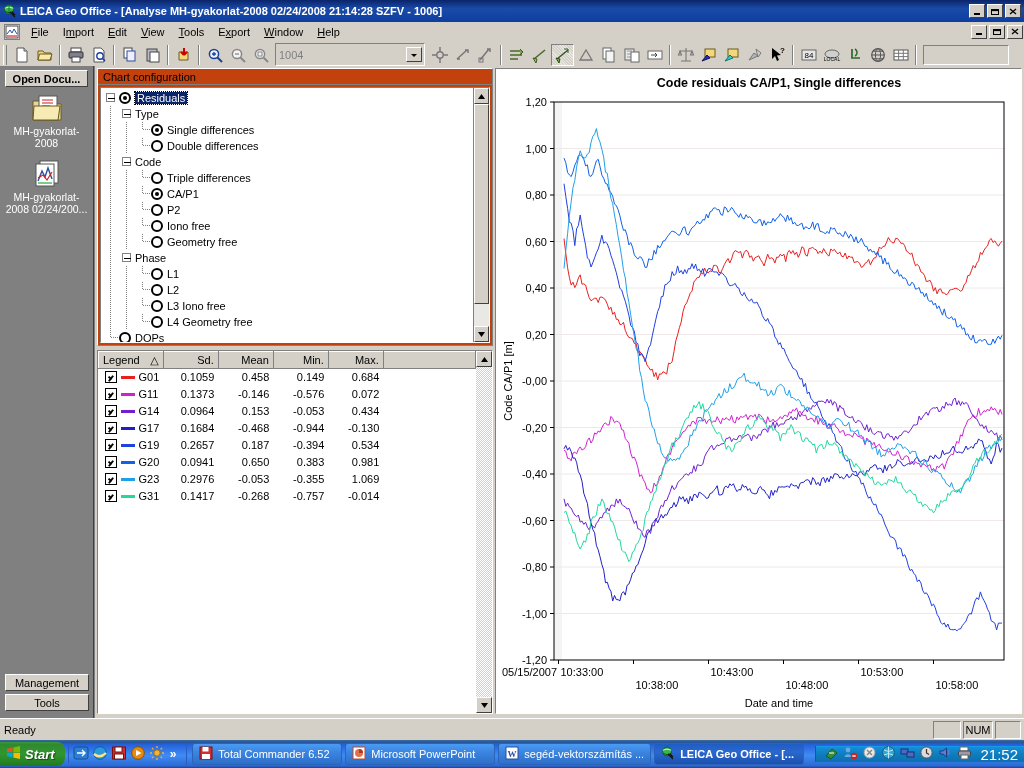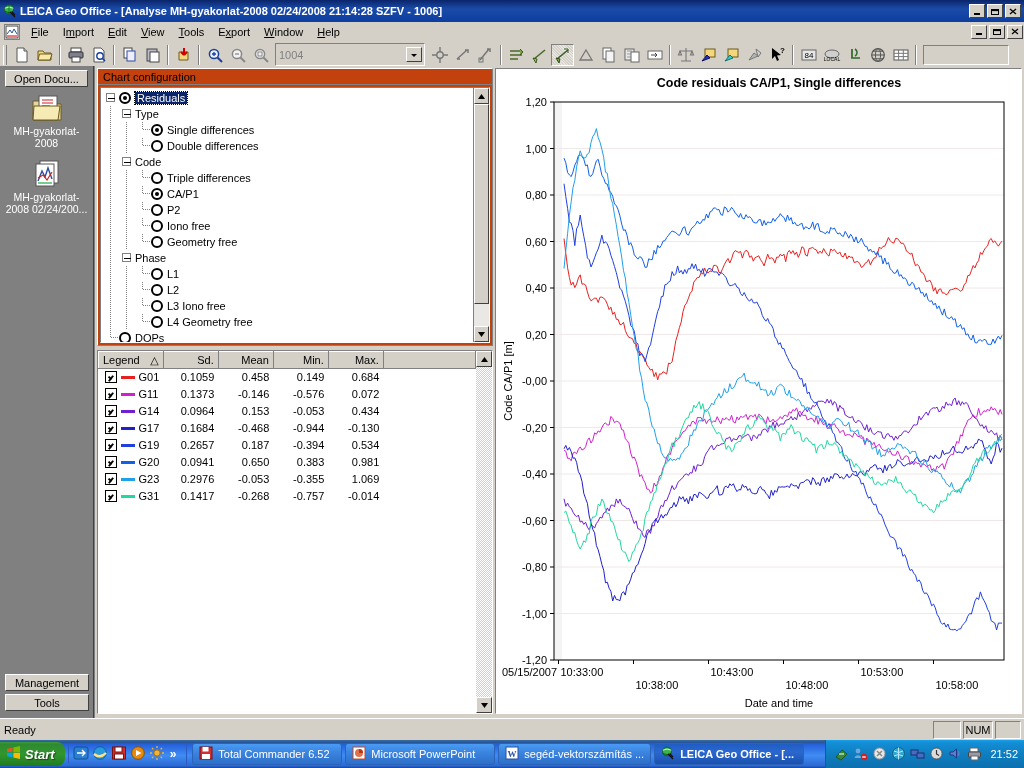--- a/index.html
+++ b/index.html
@@ -117,21 +117,21 @@
   .leftdock {
     position: absolute; left:0; top:0; width: 94px; height: 652px;
     background: #808080;
     border-right: 1px solid #404040;
   }
   .dock-header {
     margin: 4px 5px 0 5px; height: 17px;
     background: #d4d0c8;
     border: 1px solid; border-color: #ffffff #404040 #404040 #ffffff;
     display: flex; align-items: center; justify-content: center;
-    font-weight: normal; font-size: 11px; color: #000;
+    font-weight: bold; font-size: 11px; color: #000;
   }
   .dock-items { padding-top: 6px; }
   .dock-item { margin-bottom: 10px; text-align: center; }
   .dock-item .ic { margin: 0 auto 2px auto; width: 32px; height: 30px; position: relative;}
   .dock-item .lbl { color: #ffffff; font-size: 10.5px; line-height: 12px; padding: 0 2px; }
   .dock-bottom { position: absolute; left:0; bottom: 4px; width: 94px; }
   .dock-btn {
     margin: 0 5px 3px 5px; height: 17px;
     background: #d4d0c8;
     border: 1px solid; border-color: #ffffff #404040 #404040 #ffffff;
@@ -285,24 +285,24 @@
     background: linear-gradient(to bottom,#4a9bf5 0%,#3b85e0 40%, #2d6fc9 100%);
     border: 1px solid #2a63b8; border-radius: 3px;
     display: flex; align-items: center; gap: 5px;
     color: #fff; font-size: 11px; white-space: nowrap; overflow: hidden;
   }
   .task.active {
     background: linear-gradient(to bottom,#1f5cc4 0%,#2a68cf 40%,#1b51ae 100%);
     font-weight: bold;
   }
   .tray {
-    height: 28px; padding: 0 6px 0 8px;
+    height: 16px; padding: 0 6px 0 8px;
     background: linear-gradient(to bottom,#16a0e8 0%,#138ed6 10%,#0f7ec0 50%,#0d6fae 100%);
     display: flex; align-items: center; gap: 4px;
-    color: #fff; font-size: 11px;
+    color: #fff; font-size: 15px;
     border-left: 1px solid #0a5f97;
   }
   .tray-time { margin-left: 4px; }
 </style>
 </head>
 <body>
 
 <div class="app">
 
   <div class="titlebar">

